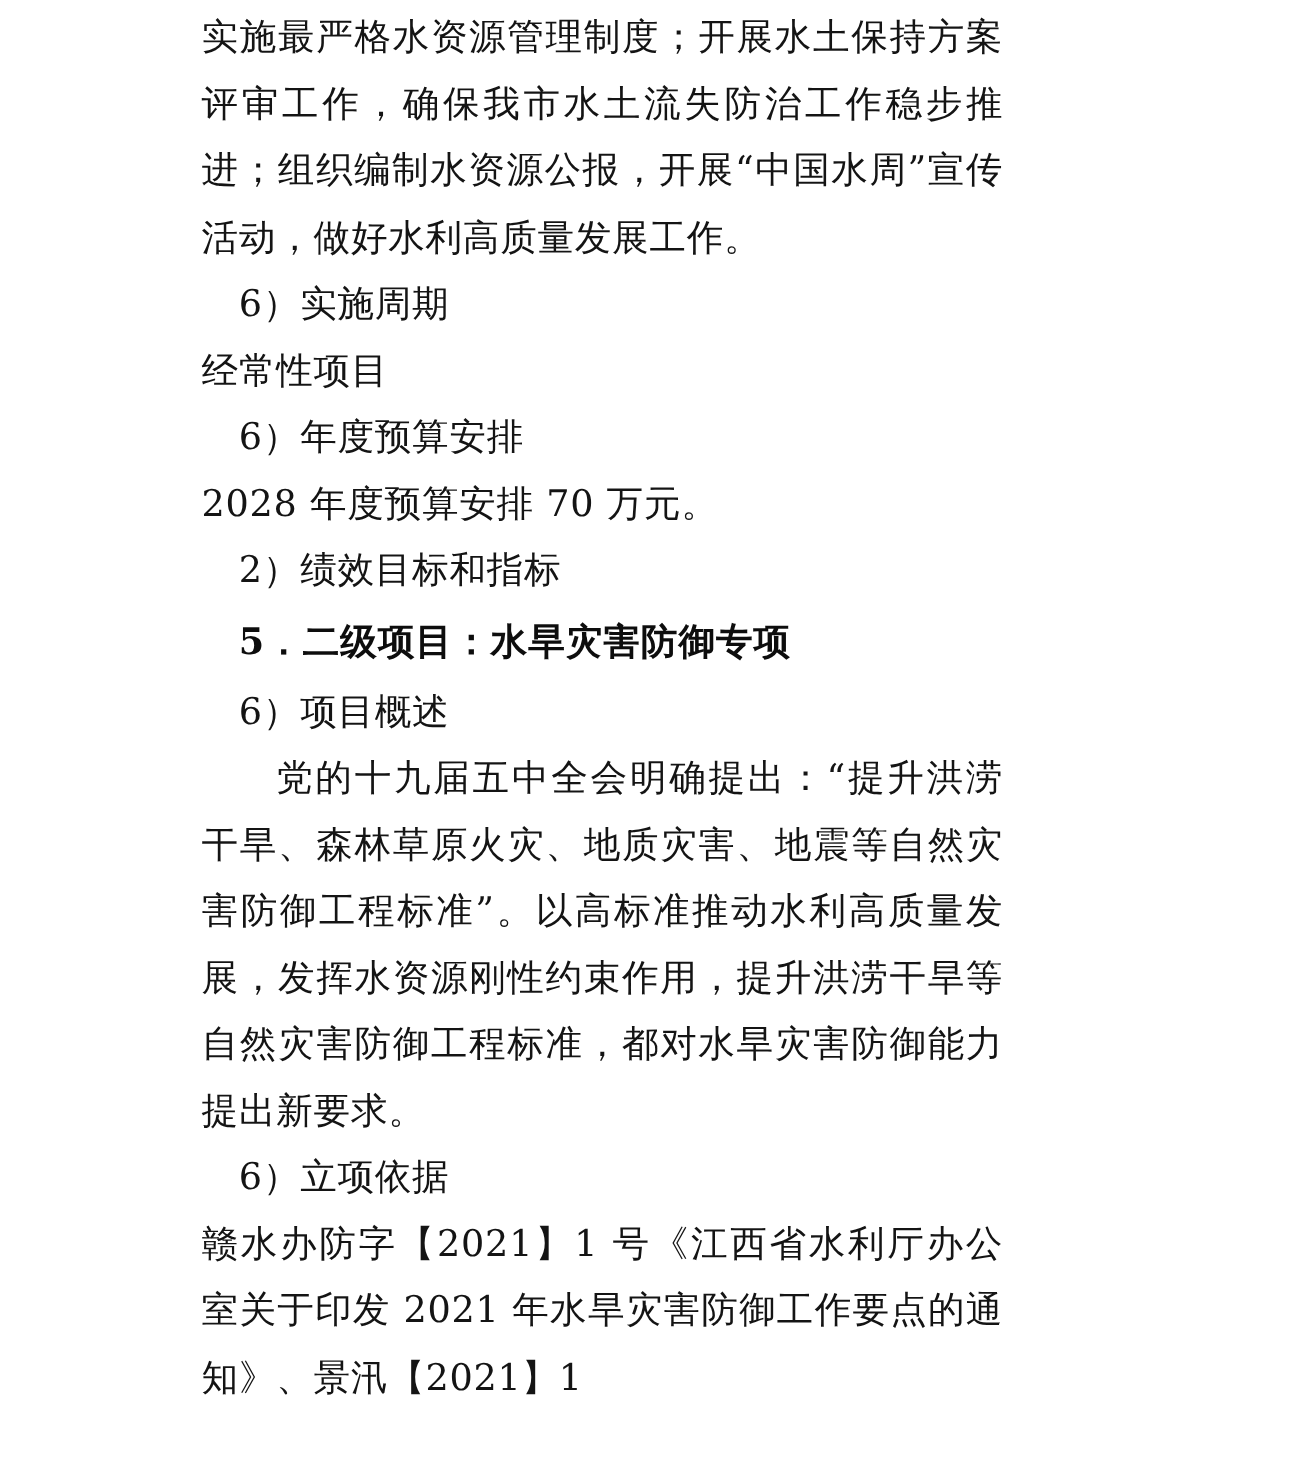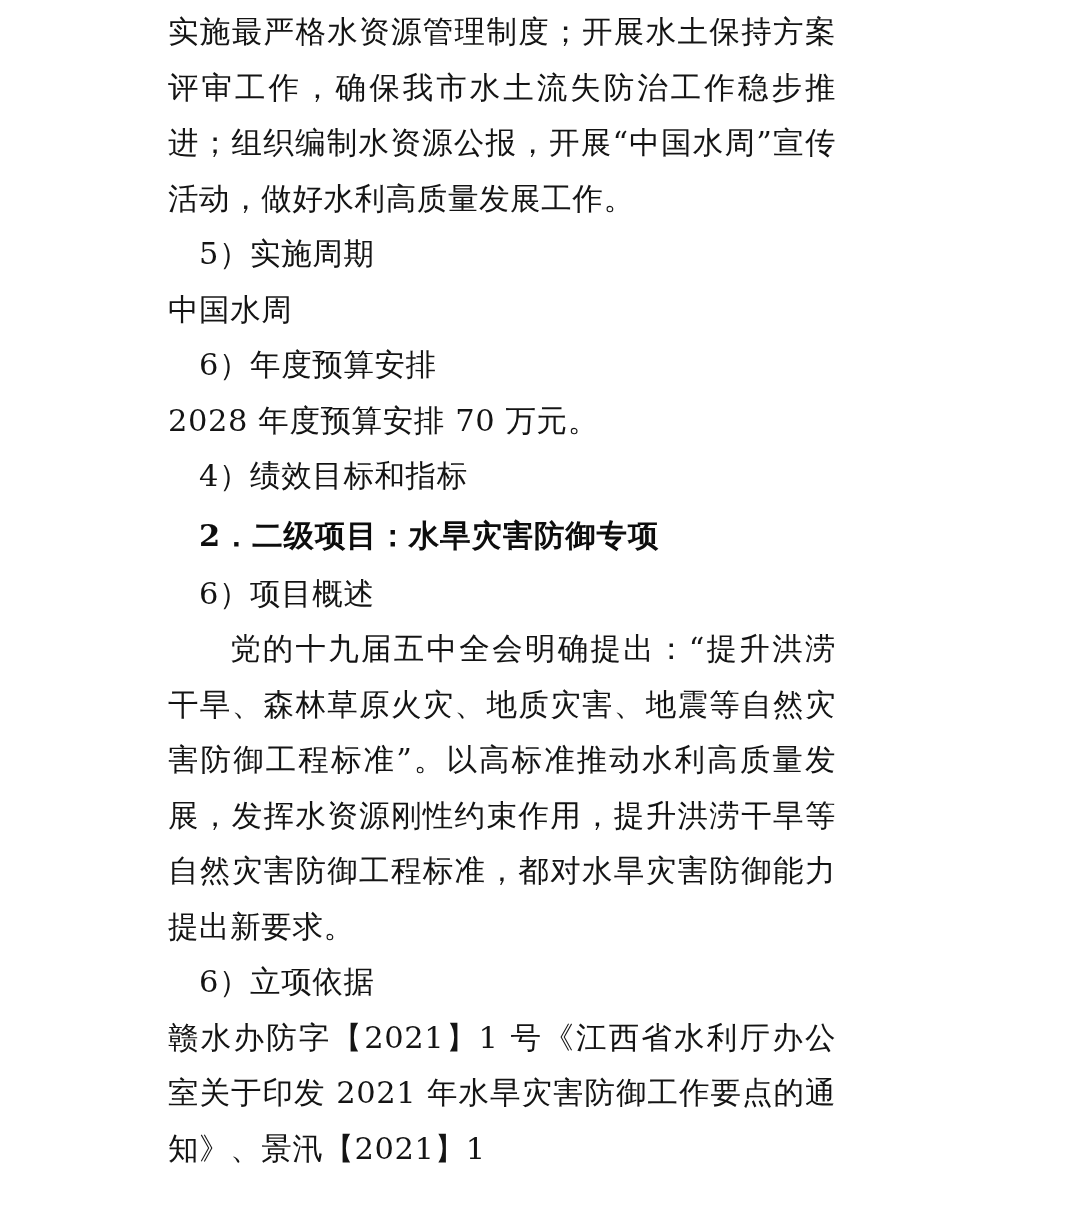--- a/index.html
+++ b/index.html
@@ -54,32 +54,32 @@
   }
 </style>
 </head>
 <body>
 
 <div class="page">
   <div class="doc-body">
 
     <p class="para indent1">实施最严格水资源管理制度；开展水土保持方案评审工作，确保我市水土流失防治工作稳步推进；组织编制水资源公报，开展“中国水周”宣传活动，做好水利高质量发展工作。</p>
 
-    <p class="para indent2">5）实施周期</p>
+    <p class="para indent2">6）实施周期</p>
 
-    <p class="para indent1">中国水周</p>
+    <p class="para indent1">经常性项目</p>
 
     <p class="para indent2">6）年度预算安排</p>
 
     <p class="para indent1">2028 年度预算安排 70 万元。</p>
 
-    <p class="para indent2">4）绩效目标和指标</p>
+    <p class="para indent2">2）绩效目标和指标</p>
 
 
-    <p class="heading">2．二级项目：水旱灾害防御专项</p>
+    <p class="heading">5．二级项目：水旱灾害防御专项</p>
 
     <p class="para indent2">6）项目概述</p>
 
     <p class="para indent3">党的十九届五中全会明确提出：“提升洪涝干旱、森林草原火灾、地质灾害、地震等自然灾害防御工程标准”。以高标准推动水利高质量发展，发挥水资源刚性约束作用，提升洪涝干旱等自然灾害防御工程标准，都对水旱灾害防御能力提出新要求。</p>
 
     <p class="para indent2">6）立项依据</p>
 
     <p class="para indent1">赣水办防字【2021】1 号《江西省水利厅办公室关于印发 2021 年水旱灾害防御工作要点的通知》、景汛【2021】1</p>
 
   </div>

